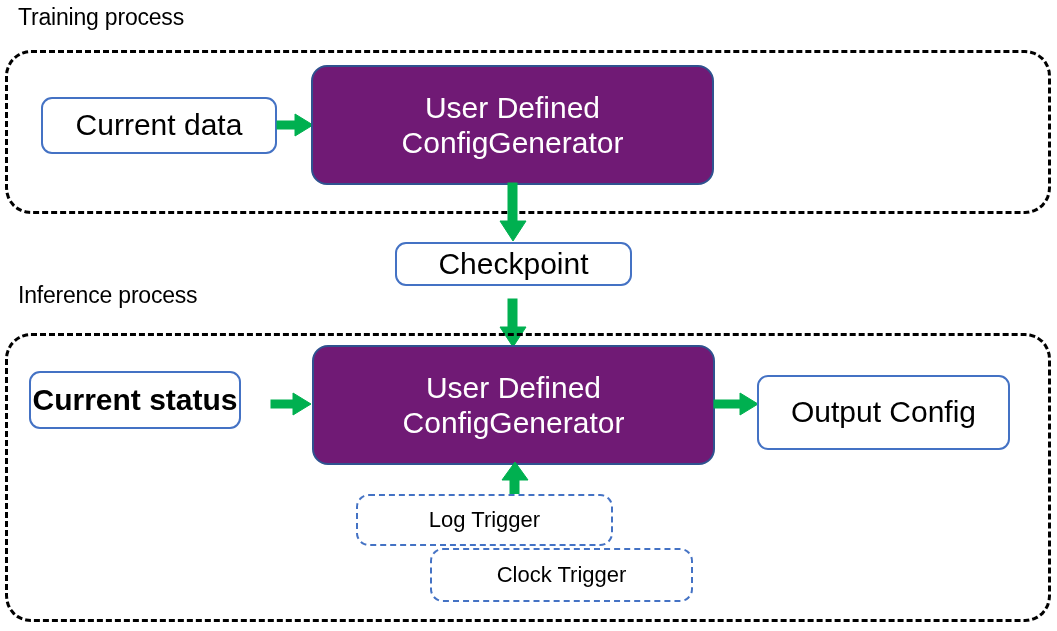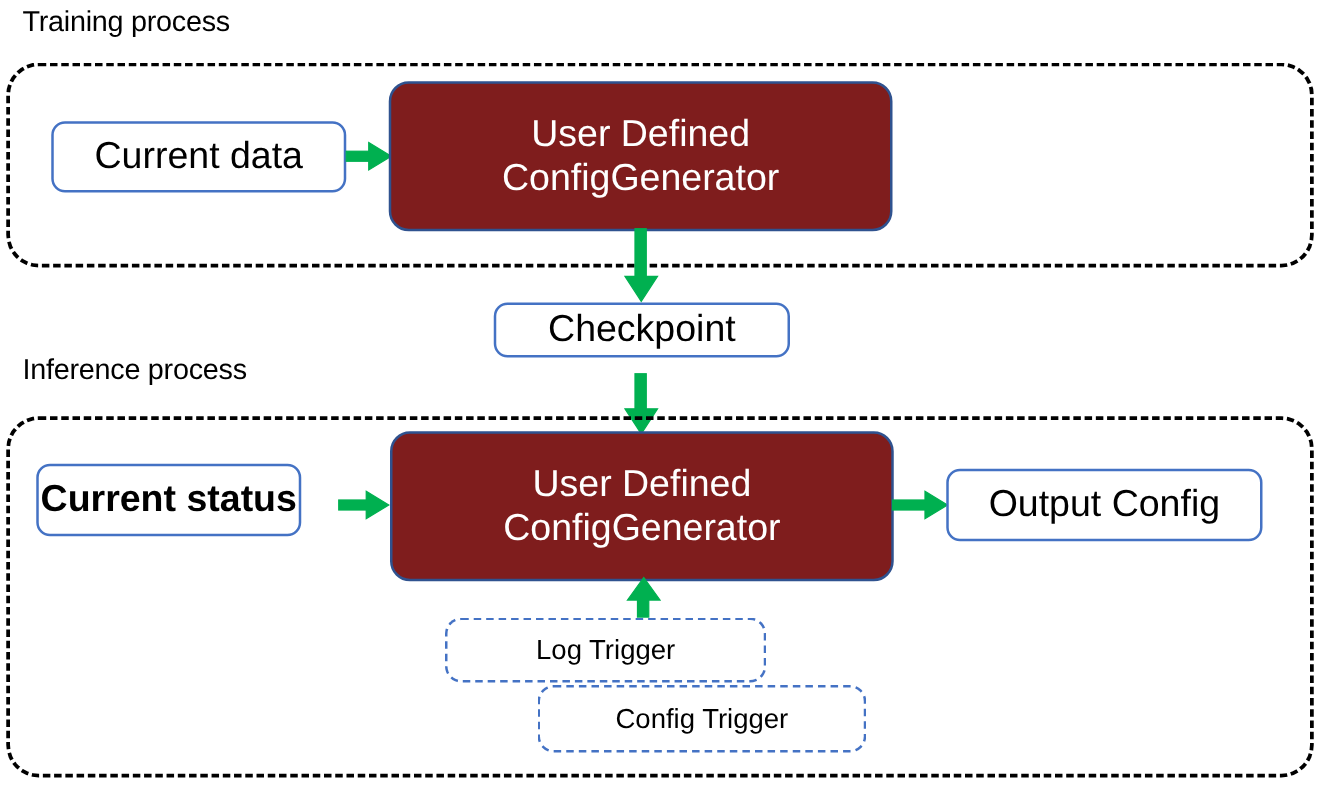--- a/index.html
+++ b/index.html
@@ -51,21 +51,21 @@
     color: #000000;
     font-size: 30px;
     line-height: 1.08;
     white-space: nowrap;
   }
 
   
   .node-filled {
     position: absolute;
     box-sizing: border-box;
-    background: #7f1d1d;
+    background: #701a75;
     border: 2px solid #2F528F;
     border-radius: 16px;
     display: flex;
     flex-direction: column;
     align-items: center;
     justify-content: center;
     color: #ffffff;
     font-size: 30px;
     line-height: 1.18;
     white-space: nowrap;
@@ -157,32 +157,32 @@
     <span class="line">ConfigGenerator</span>
   </div>
 
   <svg class="arrow" style="left:714px; top:387px; width:48px; height:34px;" viewBox="0 0 48 34">
     <g fill="#00B050" stroke="#00B050">
       <rect x="0" y="13" width="30" height="8"></rect>
       <polygon points="26,6 44,17 26,28"></polygon>
     </g>
   </svg>
 
-  <div class="node" style="left:757px; top:375px; width:253px; height:58px;">
+  <div class="node" style="left:757px; top:375px; width:253px; height:75px;">
     <span>Output Config</span>
   </div>
 
   <svg class="arrow" style="left:497px; top:462px; width:36px; height:40px;" viewBox="0 0 36 40">
     <g fill="#00B050" stroke="#00B050">
       <rect x="13" y="14" width="9" height="26"></rect>
       <polygon points="5,18 31,18 18,0"></polygon>
     </g>
   </svg>
 
   <div class="node-dashed" style="left:356px; top:494px; width:257px; height:52px;">
     <span>Log Trigger</span>
   </div>
 
   <div class="node-dashed" style="left:430px; top:548px; width:263px; height:54px;">
-    <span>Config Trigger</span>
+    <span>Clock Trigger</span>
   </div>
 
 </div>
 
 </body></html>

